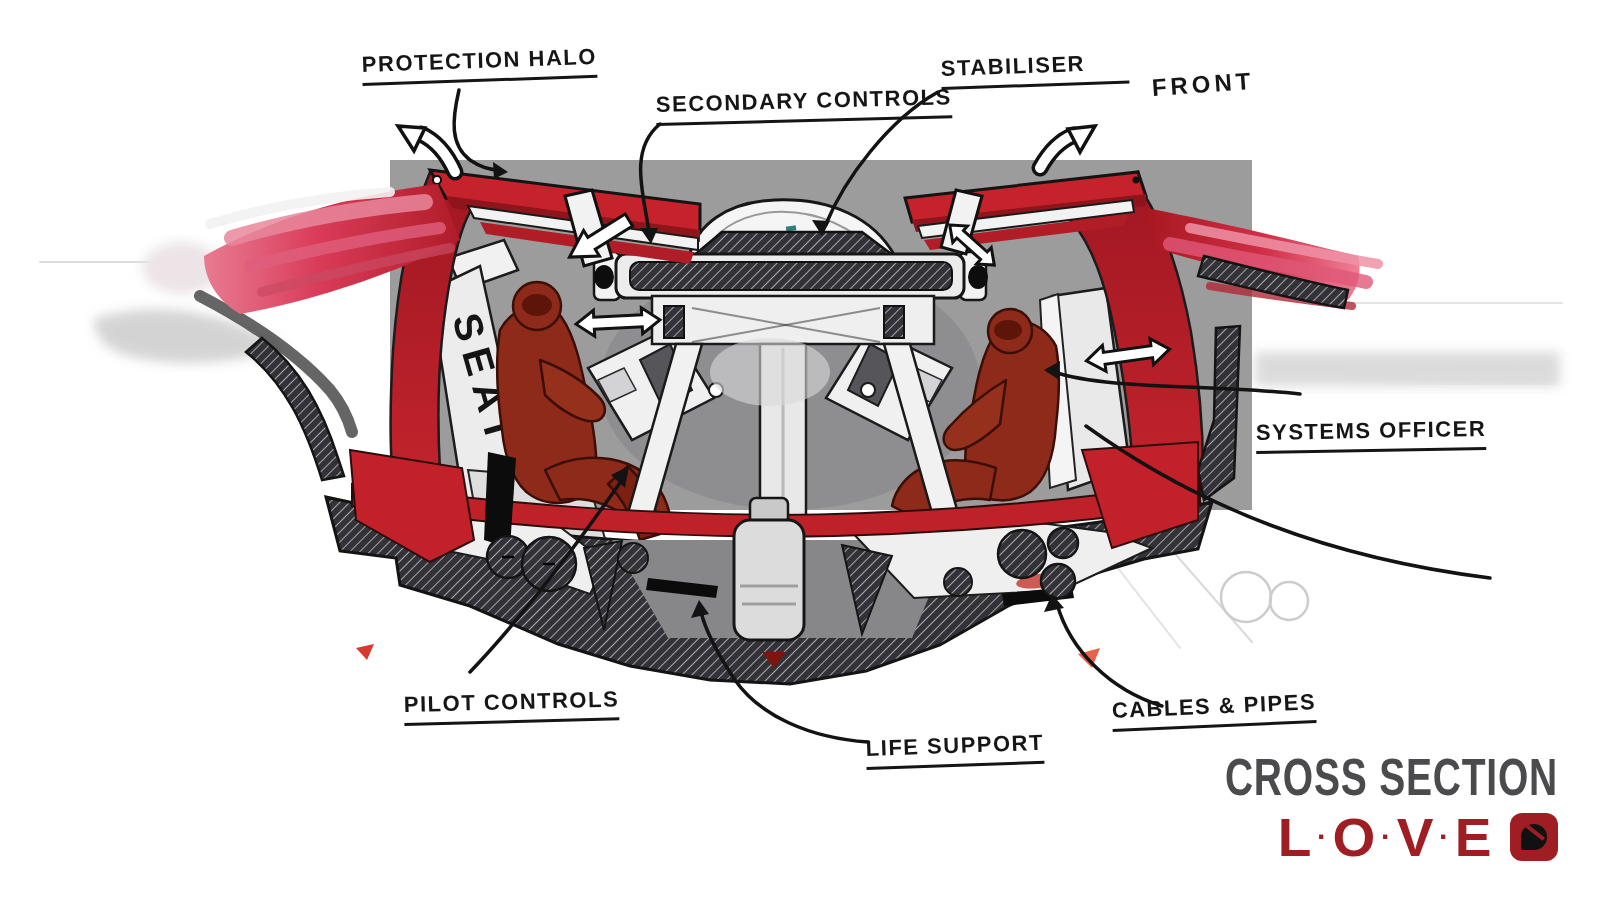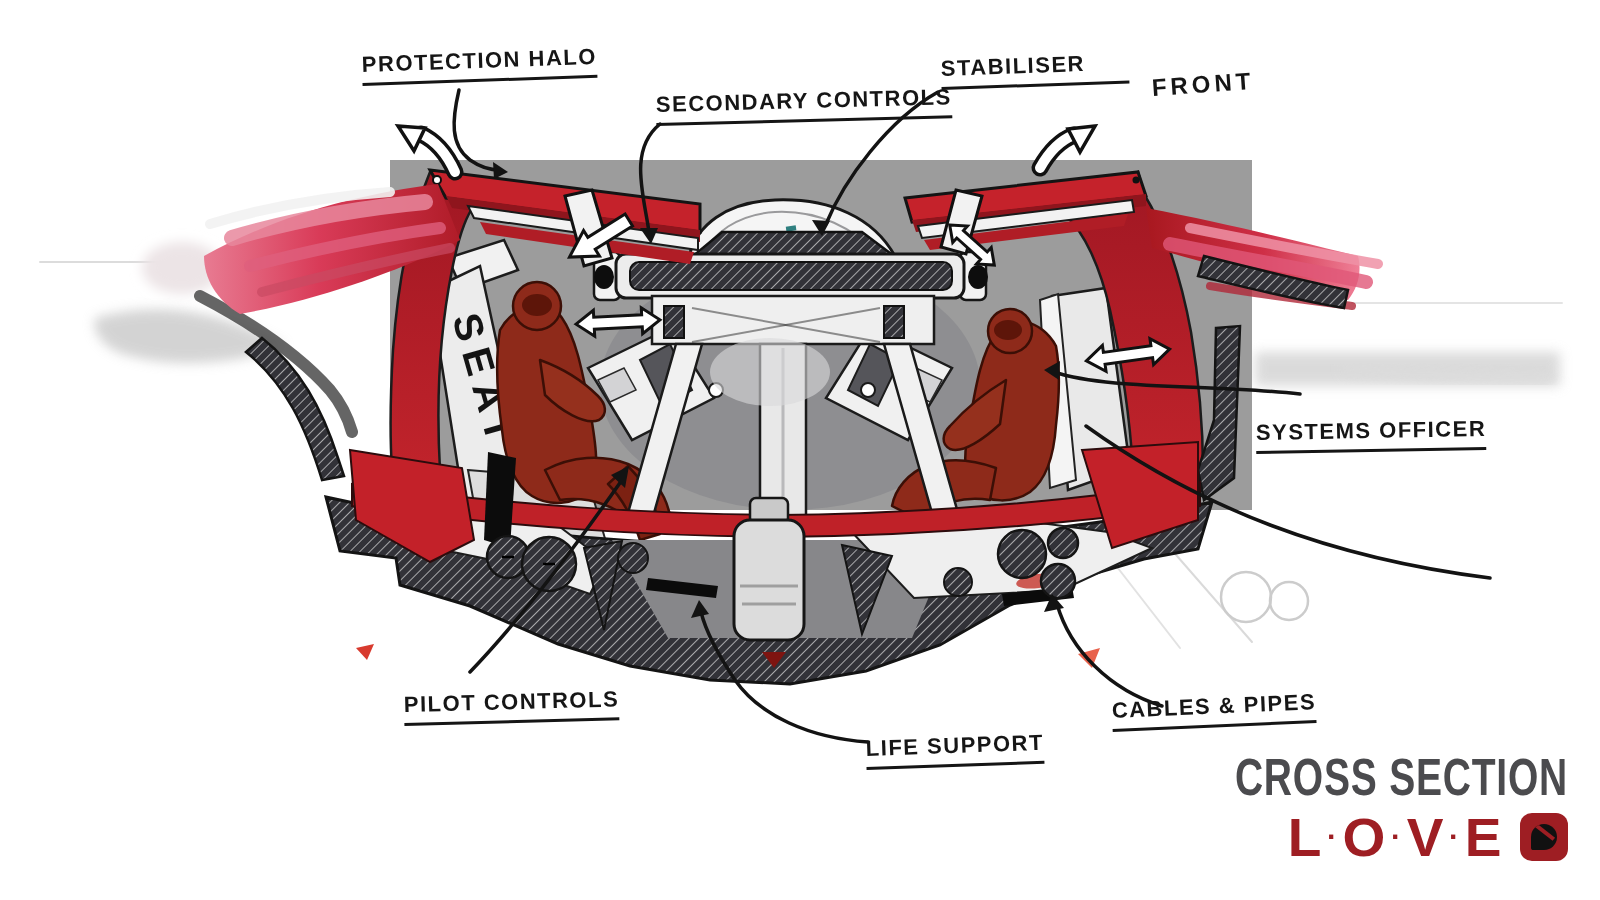--- a/index.html
+++ b/index.html
@@ -7,21 +7,21 @@
          font-family:"Liberation Sans",sans-serif;}
   .stage svg{position:absolute;left:0;top:0;}
 
   
   .hand-label{position:absolute;color:#161616;font-weight:700;font-size:22px;
               letter-spacing:1.5px;white-space:nowrap;padding-bottom:5px;
               border-bottom:3px solid #151515;transform-origin:left center;}
   .hand-label.no-line{border-bottom:none;}
 
   
-  .logo{position:absolute;right:32px;top:752px;text-align:center;}
+  .logo{position:absolute;right:42px;top:752px;text-align:center;}
   .logo-title{font-weight:700;font-size:50px;line-height:1;color:var(--logo-gray,#4b4b4e);
               letter-spacing:1px;transform:scaleX(.78) scaleY(1.05);transform-origin:right center;}
   .logo-brand{display:flex;justify-content:flex-end;align-items:center;gap:7px;margin-top:8px;}
   .logo-letter{font-weight:700;font-size:54px;line-height:1;color:var(--logo-red,#9e1e23);
                transform:scaleX(1.02);}
   .logo-dot{font-weight:700;font-size:30px;line-height:1;color:var(--logo-red,#9e1e23);margin:0 -1px;}
   .logo-badge{position:relative;display:inline-block;width:48px;height:48px;border-radius:12px;
               background:var(--logo-red,#9e1e23);margin-left:12px;}
   .logo-badge-glyph{position:absolute;left:11px;top:11px;width:26px;height:26px;background:#111;
               border-radius:50% 50% 50% 10%;overflow:hidden;}

